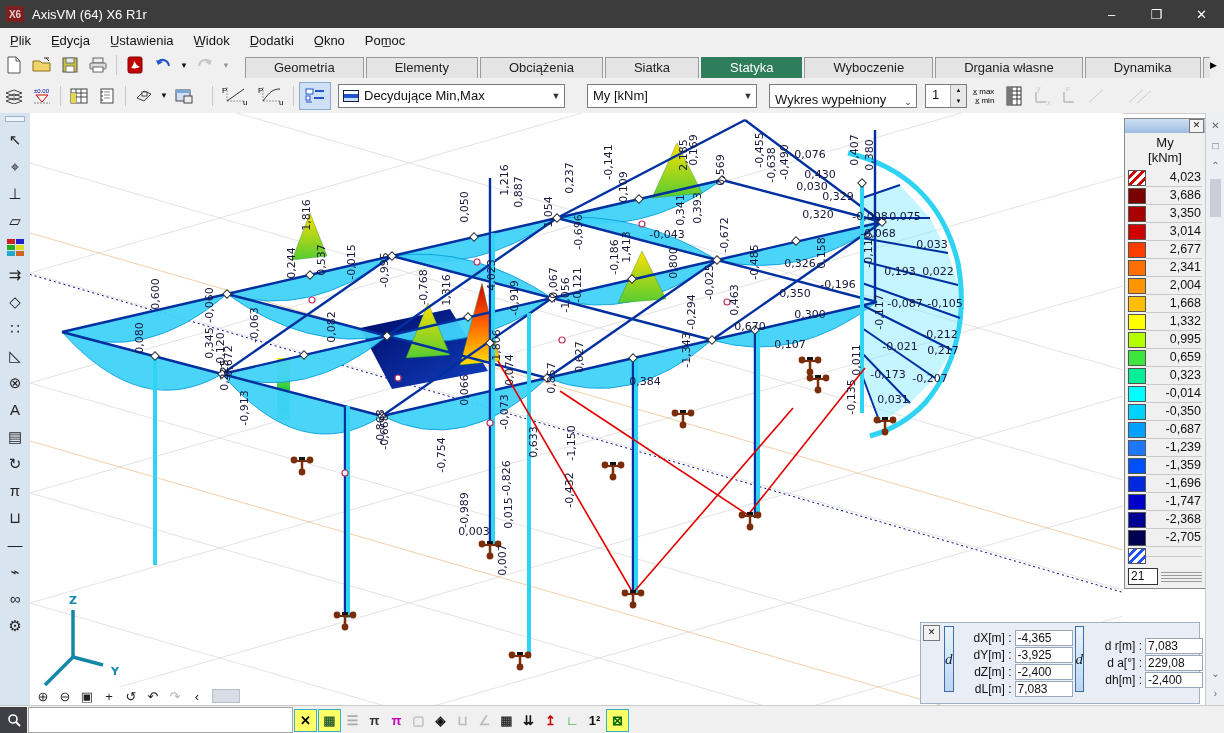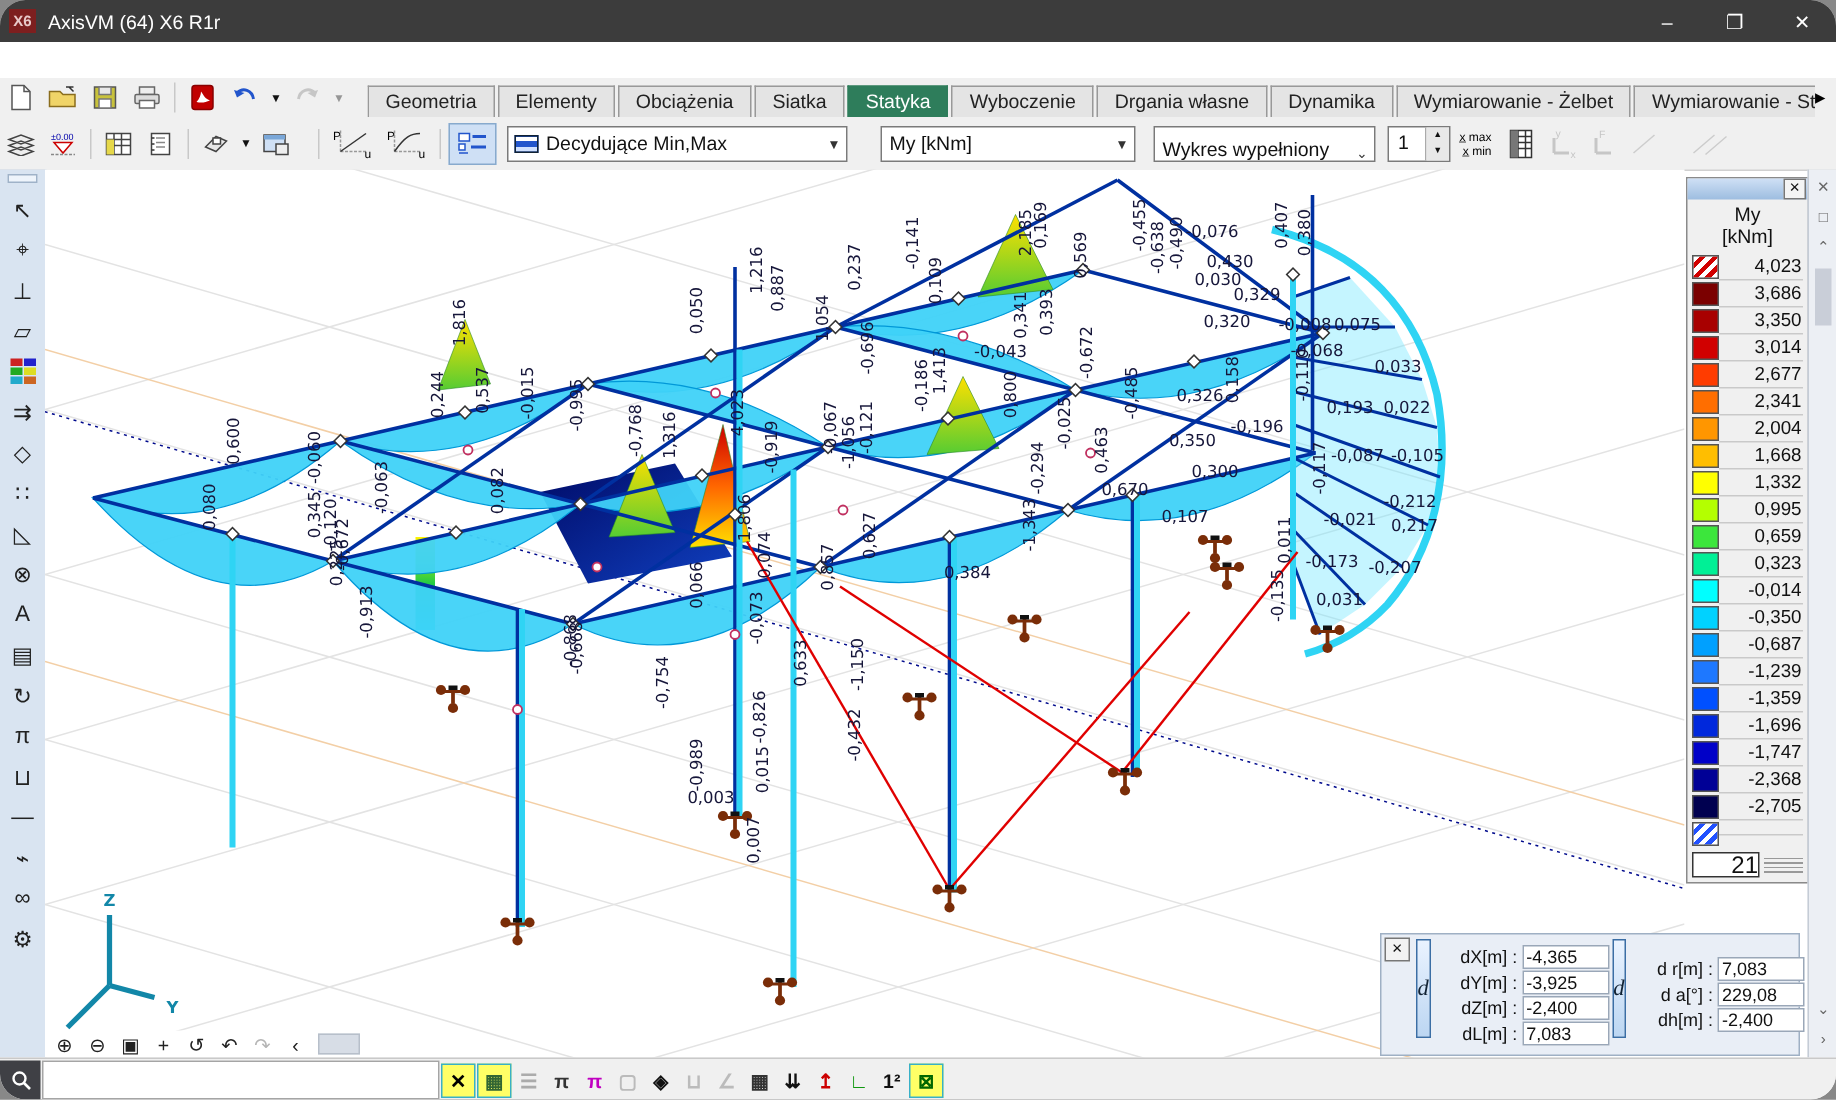--- a/index.html
+++ b/index.html
@@ -1,35 +1,35 @@
 <!DOCTYPE html>
 <html><head>
 <meta charset="utf-8">
 <style>
   html,body{margin:0;padding:0;background:#888;}
   .app{position:relative;width:1224px;height:733px;background:#fff;overflow:hidden;
-       font-family:"Liberation Sans",sans-serif;font-size:13px;color:#111;border-radius:17px;}
+       font-family:"Liberation Sans",sans-serif;font-size:13px;color:#111;}
   
   .titlebar{position:absolute;left:0;top:0;width:1224px;height:28px;background:#3c3c3c;color:#fff;
             display:flex;align-items:center;}
   .tb-logo{width:18px;height:16px;margin:0 8px 0 6px;background:#7d1f1f;color:#e8caca;font-weight:bold;
            font-size:10px;display:flex;align-items:center;justify-content:center;}
   .tb-title{font-size:13px;}
   .tb-btns{margin-left:auto;display:flex;height:28px;}
   .tb-btn{width:45px;height:28px;display:flex;align-items:center;justify-content:center;font-size:13px;color:#fff;}
   
   .menubar{position:absolute;left:0;top:28px;width:1224px;height:24px;background:#f0f0f0;display:flex;
            align-items:center;border-bottom:1px solid #e2e2e2;}
   .menu-item{padding:3px 10px;}
   
   .toolbar1{position:absolute;left:0;top:52px;width:1224px;height:26px;background:#f0f0f0;display:flex;align-items:center;}
   .ticon{width:26px;height:22px;display:flex;align-items:center;justify-content:center;margin:0 1px;}
   .tsep{width:1px;height:20px;background:#c8c8c8;margin:0 4px;}
   .tabs{display:flex;align-items:flex-end;height:26px;margin-left:12px;flex:1;overflow:hidden;}
-  .tab{height:20px;line-height:20px;padding:0 11px;background:#e4e4e4;border:1px solid #999;border-bottom:none;
+  .tab{height:20px;line-height:20px;padding:0 28px;background:#e4e4e4;border:1px solid #999;border-bottom:none;
        margin-right:2px;font-size:13px;color:#222;white-space:nowrap;}
   .tab.active{background:#2e7d5b;color:#fff;border-color:#2e7d5b;}
   .tab-overflow{width:14px;font-size:9px;color:#000;align-self:center;}
   
   .toolbar2{position:absolute;left:0;top:78px;width:1224px;height:35px;background:#f0f0f0;border-bottom:1px solid #d0d0d0;
             display:flex;align-items:center;}
   .combo{height:22px;background:#fff;border:1px solid #7a7a7a;display:flex;align-items:center;font-size:13px;}
   .combo .ctext{flex:1;padding-left:5px;white-space:nowrap;overflow:hidden;}
   .combo .carrow{width:16px;text-align:center;font-size:9px;color:#333;}
   .cicon{width:14px;height:10px;background:#2255cc;border:1px solid #123;margin-left:4px;
@@ -54,21 +54,21 @@
           font-size:13px;}
   .leg-title{height:14px;background:linear-gradient(#cfe0f5,#9dbde0);display:flex;justify-content:flex-end;align-items:center;}
   .leg-x{width:13px;height:12px;border:1px solid #777;background:#f4f4f4;font-size:9px;line-height:11px;text-align:center;margin-right:1px;}
   .leg-head{text-align:center;line-height:15px;padding:2px 0 4px 0;}
   .lrow{display:flex;align-items:center;height:18px;padding:0 3px;}
   .lsw{width:16px;height:14px;border:1px solid #555;flex:none;}
   .lval{flex:1;text-align:right;font-size:12.5px;border-bottom:1px solid #c9c9c9;padding-right:1px;line-height:17px;}
   .lsw.hr{background:repeating-linear-gradient(135deg,#fff 0 3px,#d10000 3px 6px);}
   .lsw.hb{background:repeating-linear-gradient(135deg,#fff 0 3px,#2050ff 3px 6px);}
   .leg-foot{display:flex;align-items:center;padding:3px;}
-  .leg-count{width:26px;height:15px;background:#fff;border:1px solid #333;font-size:16px;text-align:right;padding-left:17px;}
+  .leg-count{width:26px;height:15px;background:#fff;border:1px solid #333;font-size:12px;text-align:left;padding-left:2px;}
   .leg-lines{flex:1;height:14px;margin-left:3px;background:repeating-linear-gradient(#f0f0f0 0 2px,#999 2px 3px);}
   
   .rstrip{position:absolute;left:1205px;top:113px;width:19px;height:592px;background:#eceff4;border-left:1px solid #c5ccd6;
           display:flex;flex-direction:column;align-items:center;font-size:10px;color:#666;}
   .rstrip .rs-btn{width:14px;height:14px;margin-top:6px;text-align:center;line-height:14px;}
   .rstrip .thumb{width:11px;height:38px;background:#c9ced8;margin-top:6px;}
   .rs-bottom{margin-top:auto;margin-bottom:4px;display:flex;flex-direction:column;align-items:center;}
   
   .coord{position:absolute;left:920px;top:622px;width:278px;height:80px;background:#e9eef6;border:1px solid #9fb0c4;
          display:flex;font-size:12px;}
@@ -103,20 +103,29 @@
   <div class="titlebar">
     <div class="tb-logo">X6</div>
     <div class="tb-title">AxisVM (64) X6 R1r</div>
     <div class="tb-btns">
       <div class="tb-btn">–</div>
       <div class="tb-btn">❐</div>
       <div class="tb-btn">✕</div>
     </div>
   </div>
 
+  <div class="menubar" id="menubar">
+      <span class="menu-item">P̲lik</span>
+      <span class="menu-item">E̲dycja</span>
+      <span class="menu-item">U̲stawienia</span>
+      <span class="menu-item">W̲idok</span>
+      <span class="menu-item">D̲odatki</span>
+      <span class="menu-item">O̲kno</span>
+      <span class="menu-item">Pom̲oc</span>
+    </div>
 
   <div class="toolbar1">
     <span class="ticon">
       <svg width="16" height="18" viewBox="0 0 16 18">
           <path d="M2,1 h8 l4,4 v12 h-12 z" fill="#fff" stroke="#555"></path>
           <path d="M10,1 v4 h4" fill="none" stroke="#555"></path>
         </svg>
       </span>
     <span class="ticon">
       <svg width="20" height="16" viewBox="0 0 20 16">

